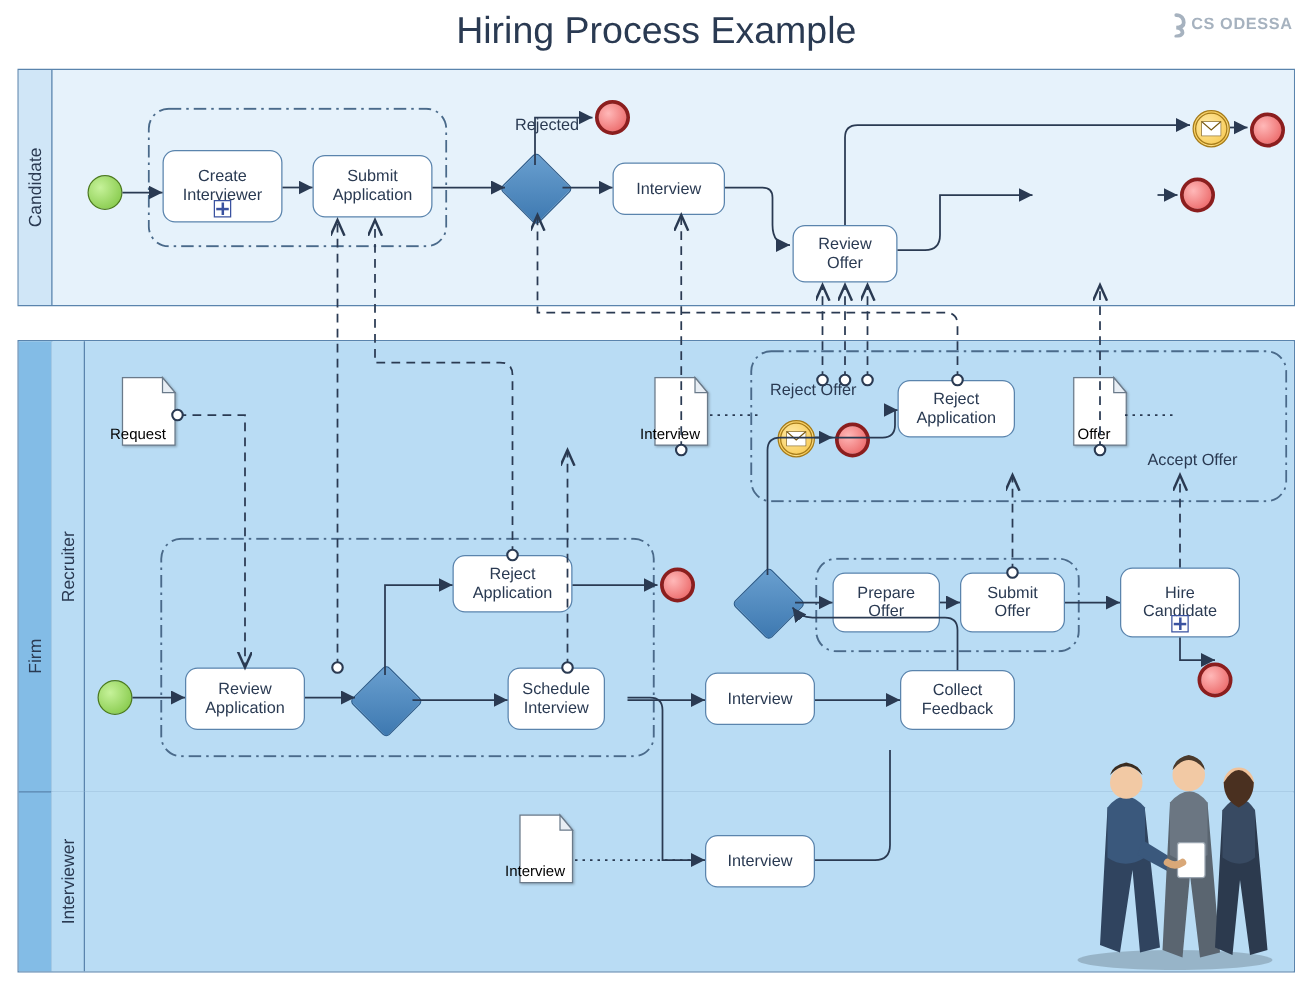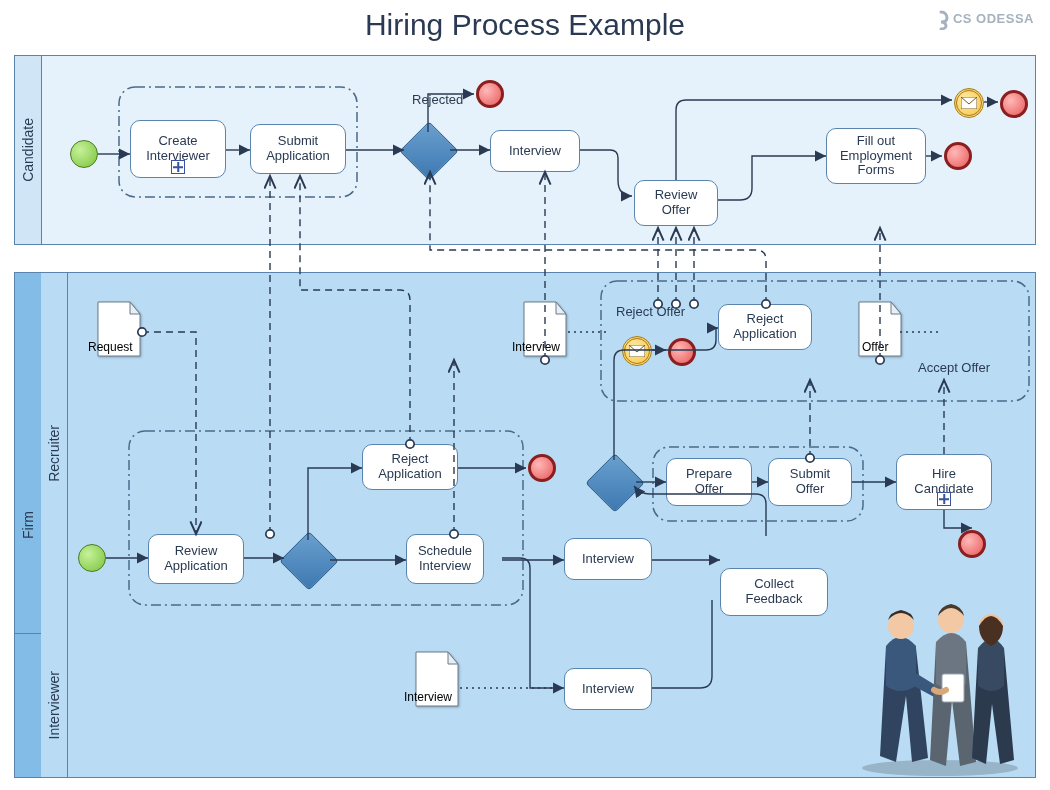--- a/index.html
+++ b/index.html
@@ -100,23 +100,20 @@
     </div>
   <div class="gw" style="left:408px;top:130px"></div>
   <div class="lbl" style="left:412px;top:92px">Rejected</div>
   <div class="ev end" style="left:476px;top:80px"></div>
   <div class="task" style="left:490px;top:130px;width:90px;height:42px">
       <span>Interview</span>
     </div>
   <div class="task" style="left:634px;top:180px;width:84px;height:46px">
       <span>Review Offer</span>
     </div>
-  <div class="task" style="left:826px;top:128px;width:100px;height:56px">
-      <span>Fill out Employment Forms</span>
-    </div>
   <div class="ev end" style="left:944px;top:142px"></div>
   <div class="ev msg dbl" style="left:954px;top:88px">
     <svg viewBox="0 0 16 12">
         <rect x="0" y="0" width="16" height="12" fill="#fff" stroke="#7a5a12"></rect>
         <path d="M0 0 L8 7 L16 0" fill="none" stroke="#7a5a12"></path>
       </svg>
   </div>
   <div class="ev end" style="left:1000px;top:90px"></div>
 
   <div class="lbl" style="left:616px;top:304px">Reject Offer</div>
@@ -153,21 +150,21 @@
       <span>Prepare Offer</span>
     </div>
   <div class="task" style="left:896px;top:454px;width:96px;height:56px">
     <span>Hire Candidate</span>
     <span class="subproc-marker"></span>
   </div>
   <div class="task" style="left:768px;top:458px;width:84px;height:48px">
       <span>Submit Offer</span>
     </div>
   <div class="ev end" style="left:958px;top:530px"></div>
-  <div class="task" style="left:720px;top:568px;width:108px;height:48px">
+  <div class="task" style="left:720px;top:536px;width:92px;height:48px">
       <span>Collect Feedback</span>
     </div>
 
   <div class="task" style="left:564px;top:668px;width:88px;height:42px">
       <span>Interview</span>
     </div>
 
   <div class="doc" style="left:96px;top:300px">
     <svg viewBox="0 0 46 58">
         <path d="M2 2 H34 L44 14 V56 H2 Z" fill="#fff" stroke="#6a7a8a"></path>

